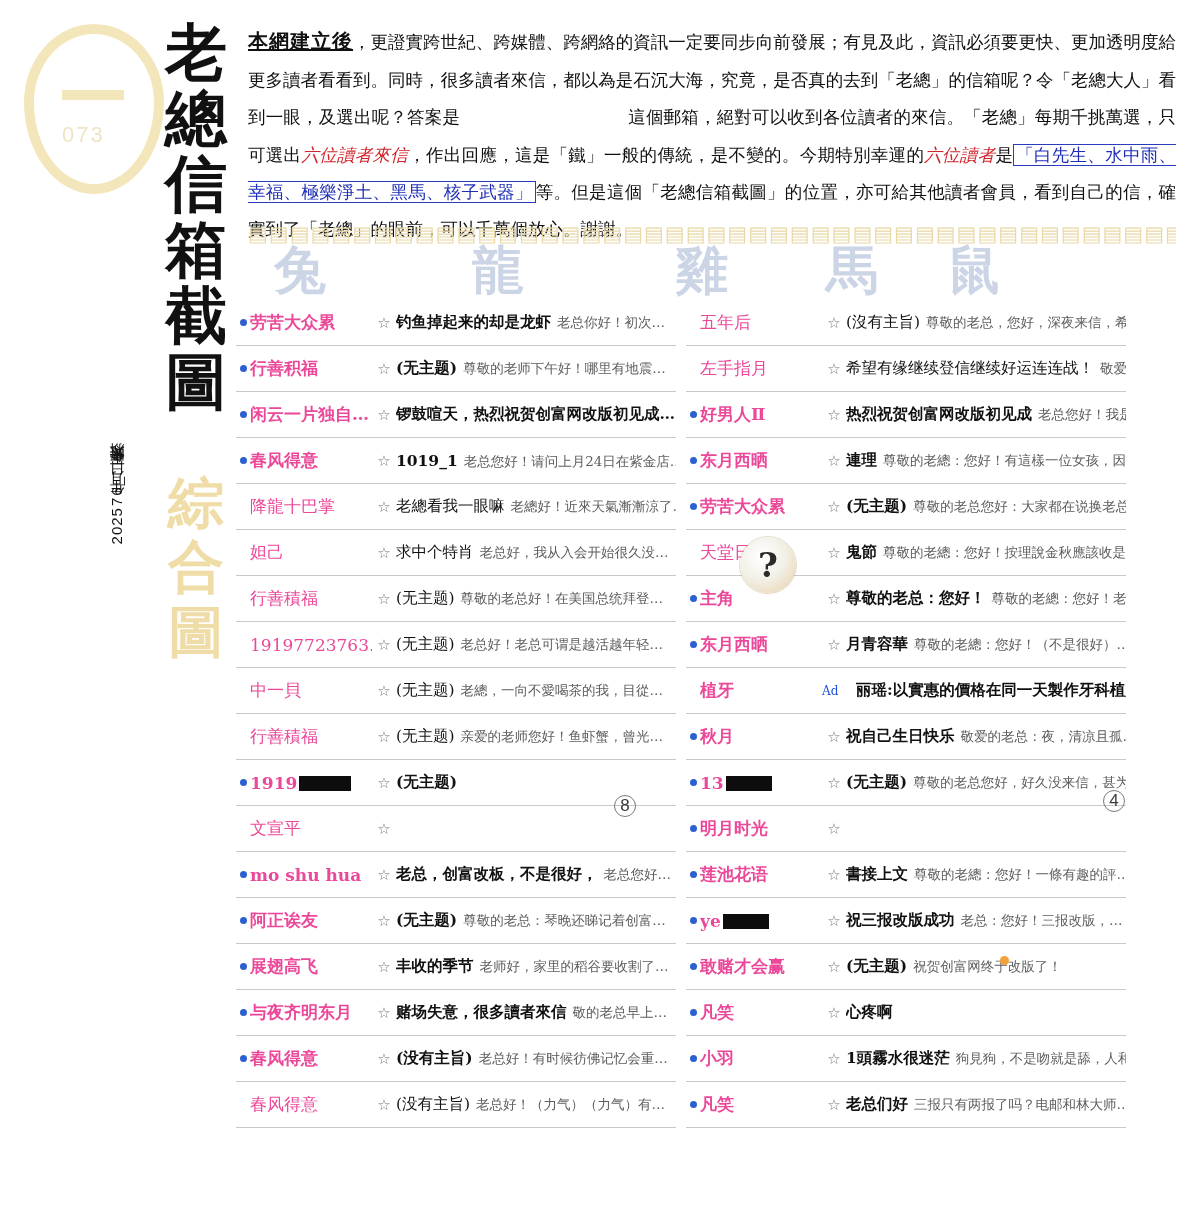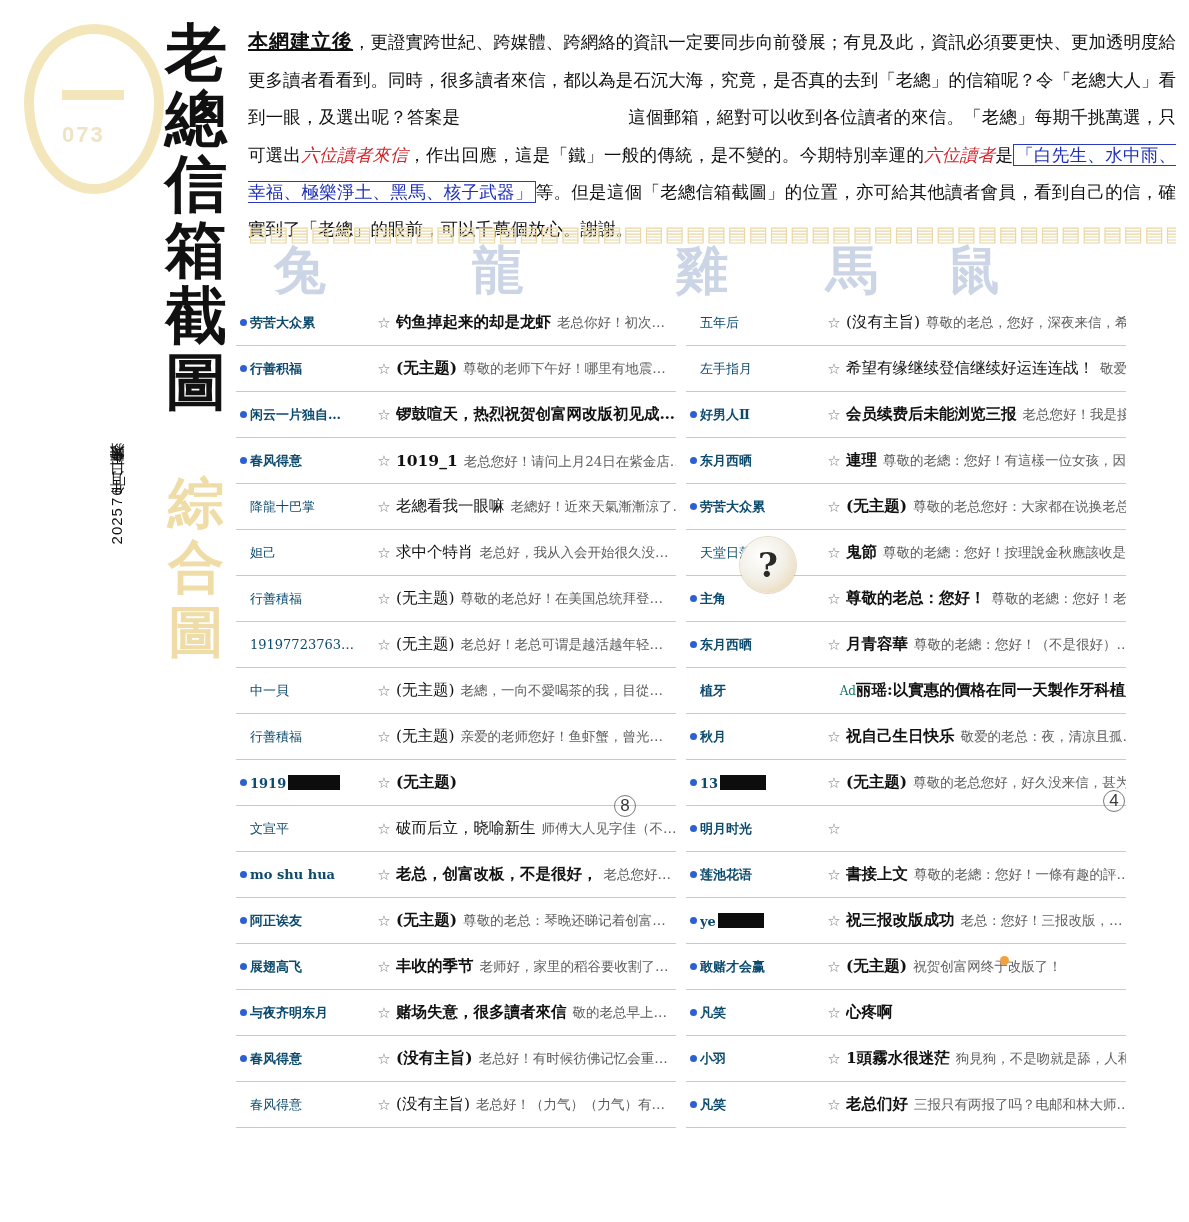--- a/index.html
+++ b/index.html
@@ -23,21 +23,20 @@
   .logo-mark {
     position: absolute;
     left: 18px; top: 14px;
     width: 140px; height: 220px;
     color: #f0dfa8;
     font-size: 150px;
     line-height: 1;
     font-family: "DejaVu Serif", serif;
     opacity: .85;
     user-select: none;
-    font-weight: bold;
   }
   .logo-mark .ring {
     position: absolute;
     left: 6px; top: 10px;
     width: 120px; height: 150px;
     border: 10px solid #f2e2b0;
     border-radius: 50% 50% 50% 50%/ 46% 46% 54% 54%;
   }
   .logo-mark .ring:after {
     content: "";
@@ -175,22 +174,22 @@
   .bullet i {
     display: block;
     width: 7px; height: 7px;
     border-radius: 50%;
     background: #2c5fd0;
   }
   .bullet.off i { background: transparent; }
 
   .author {
     flex: 0 0 118px;
-    font-size: 13px;
-    color: #0c4a6e;
+    font-size: 17px;
+    color: #ec4899;
     white-space: nowrap;
     overflow: hidden;
     padding-right: 4px;
   }
   .author.b { font-weight: bold; }
   .star {
     flex: 0 0 24px;
     color: #7a7a7a;
     font-size: 15px;
     text-align: center;
@@ -205,23 +204,23 @@
   }
   .subject.b { font-weight: bold; }
   .snippet {
     color: #5d5d5d;
     font-size: 13.5px;
     font-weight: normal;
     margin-left: 6px;
   }
   .ad-tag {
     flex: 0 0 34px;
-    color: #0f766e;
+    color: #1d4ed8;
     font-size: 12px;
-    text-align: right;
+    text-align: left;
   }
   .redact {
     display: inline-block;
     height: 15px;
     background: #0d0d0d;
     vertical-align: -2px;
     margin-left: 2px;
   }
   .q-mark {
     position: absolute;
@@ -383,21 +382,20 @@
         <span class="author b">1919<span class="redact" style="width: 52px;"></span></span>
         <span class="star">☆</span>
         <span class="subject b"><span>(无主题)</span></span>
       </div>
       <div class="row">
         <span class="bullet off">
           <i></i>
         </span>
         <span class="author">文宣平</span>
         <span class="star">☆</span>
-        <span class="subject"><span>破而后立，晓喻新生</span><span class="snippet">师傅大人见字佳（不…</span></span>
       </div>
       <div class="row">
         <span class="bullet">
           <i></i>
         </span>
         <span class="author b">mo shu hua</span>
         <span class="star">☆</span>
         <span class="subject b"><span>老总，创富改板，不是很好，</span><span class="snippet">老总您好…</span></span>
       </div>
       <div class="row">
@@ -457,21 +455,21 @@
         <span class="author">左手指月</span>
         <span class="star">☆</span>
         <span class="subject"><span>希望有缘继续登信继续好运连连战！</span><span class="snippet">敬爱的吕…</span></span>
       </div>
       <div class="row">
         <span class="bullet">
           <i></i>
         </span>
         <span class="author b">好男人Ⅱ</span>
         <span class="star">☆</span>
-        <span class="subject b"><span>会员续费后未能浏览三报</span><span class="snippet">老总您好！我是接…</span></span>
+        <span class="subject b"><span>热烈祝贺创富网改版初见成</span><span class="snippet">老总您好！我是接…</span></span>
       </div>
       <div class="row">
         <span class="bullet">
           <i></i>
         </span>
         <span class="author b">东月西晒</span>
         <span class="star">☆</span>
         <span class="subject b"><span>連理</span><span class="snippet">尊敬的老總：您好！有這樣一位女孩，因…</span></span>
       </div>
       <div class="row">

